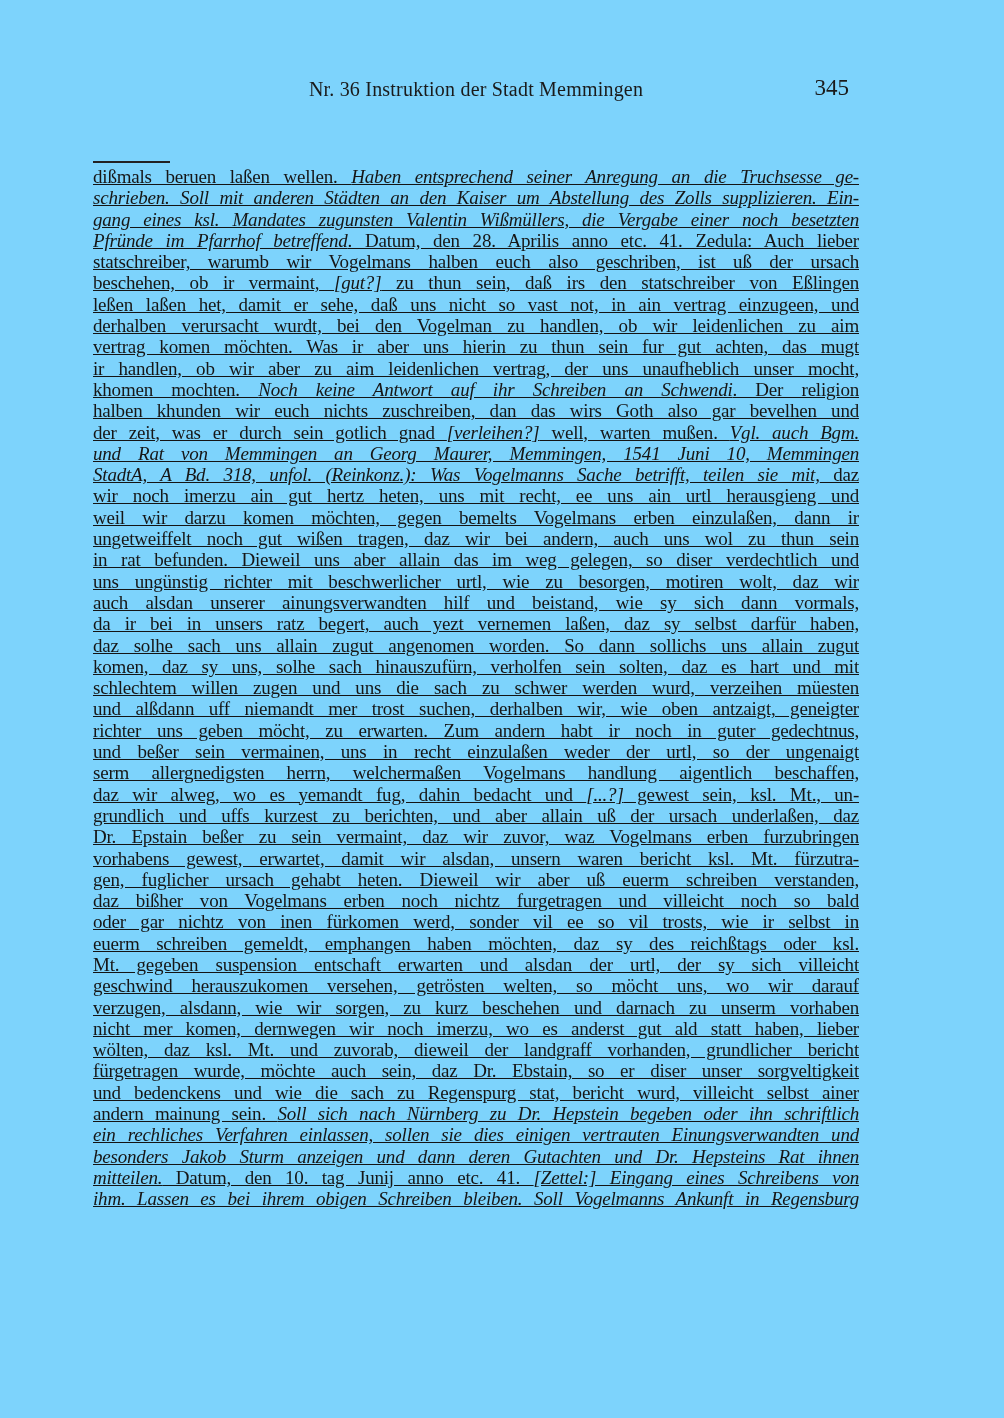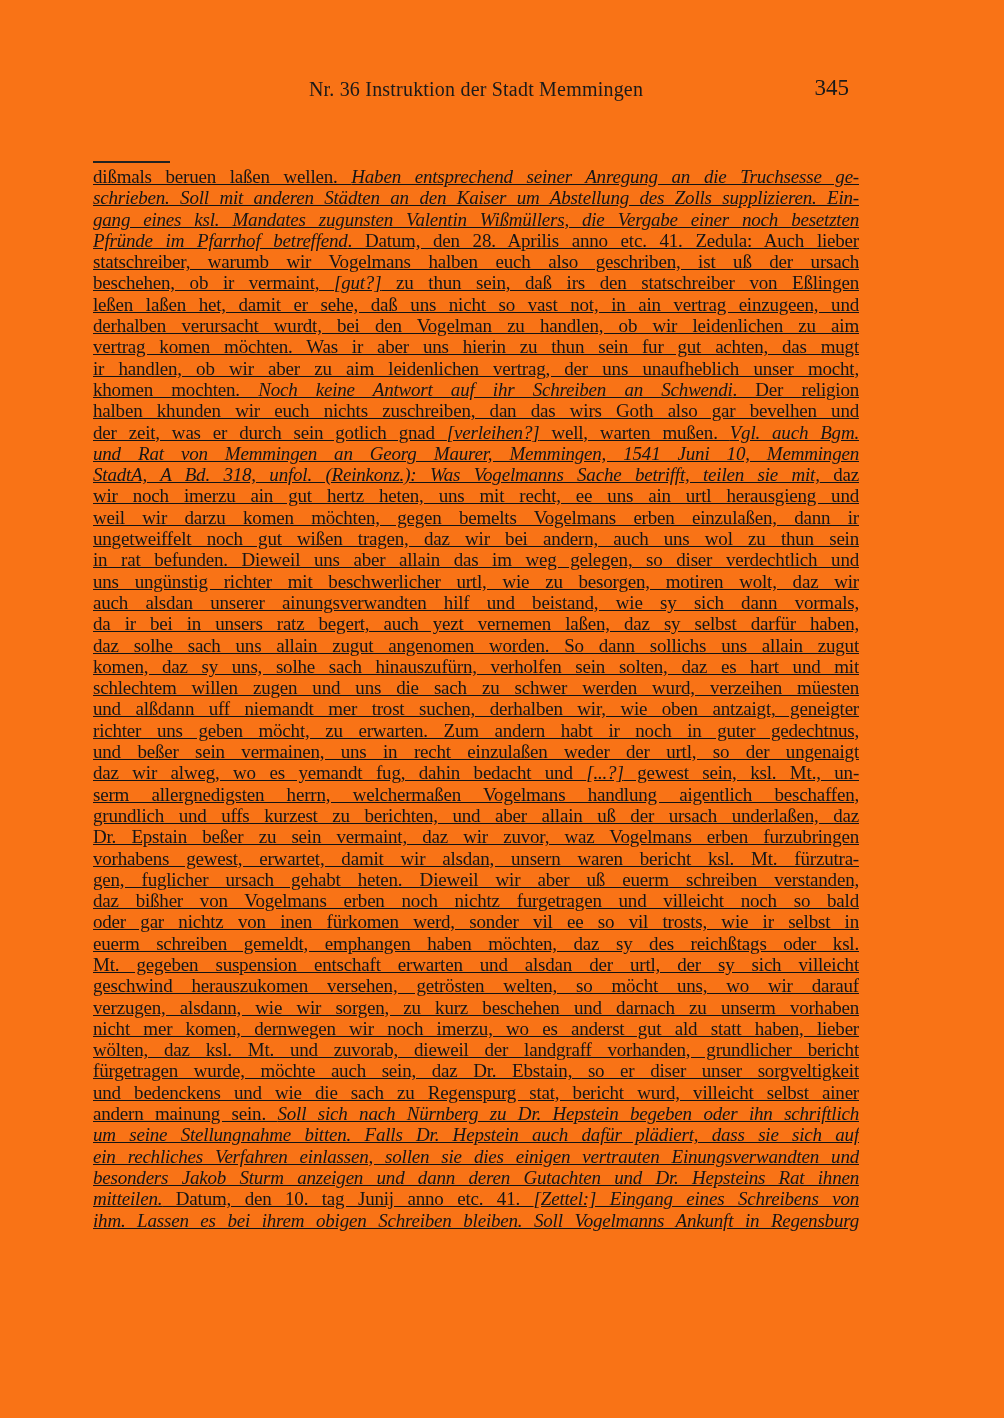--- a/index.html
+++ b/index.html
@@ -4,21 +4,21 @@
 <style>
   html, body {
     margin: 0;
     padding: 0;
     background: #ffffff;
   }
   .page {
     position: relative;
     width: 1004px;
     height: 1418px;
-    background: #f97316;
+    background: #7dd3fc;
     color: #141414;
     font-family: "Liberation Serif", serif;
     overflow: hidden;
   }
   .running-header {
     position: absolute;
     left: 93px;
     width: 766px;
     top: 78px;
     height: 28px;
@@ -103,37 +103,36 @@
       <div class="line"><span>in rat befunden. Dieweil uns aber allain das im weg gelegen, so diser verdechtlich und</span></div>
       <div class="line"><span>uns ungünstig richter mit beschwerlicher urtl, wie zu besorgen, motiren wolt, daz wir</span></div>
       <div class="line"><span>auch alsdan unserer ainungsverwandten hilf und beistand, wie sy sich dann vormals,</span></div>
       <div class="line"><span>da ir bei in unsers ratz begert, auch yezt vernemen laßen, daz sy selbst darfür haben,</span></div>
       <div class="line"><span>daz solhe sach uns allain zugut angenomen worden. So dann sollichs uns allain zugut</span></div>
       <div class="line"><span>komen, daz sy uns, solhe sach hinauszufürn, verholfen sein solten, daz es hart und mit</span></div>
       <div class="line"><span>schlechtem willen zugen und uns die sach zu schwer werden wurd, verzeihen müesten</span></div>
       <div class="line"><span>und alßdann uff niemandt mer trost suchen, derhalben wir, wie oben antzaigt, geneigter</span></div>
       <div class="line"><span>richter uns geben möcht, zu erwarten. Zum andern habt ir noch in guter gedechtnus,</span></div>
       <div class="line"><span>und beßer sein vermainen, uns in recht einzulaßen weder der urtl, so der ungenaigt</span></div>
+      <div class="line"><span>serm allergnedigsten herrn, welchermaßen Vogelmans handlung aigentlich beschaffen,</span></div>
       <div class="line"><span>daz wir alweg, wo es yemandt fug, dahin bedacht und </span><span class="it">[...?]</span><span> gewest sein, ksl. Mt., un-</span></div>
-      <div class="line"><span>serm allergnedigsten herrn, welchermaßen Vogelmans handlung aigentlich beschaffen,</span></div>
       <div class="line"><span>grundlich und uffs kurzest zu berichten, und aber allain uß der ursach underlaßen, daz</span></div>
       <div class="line"><span>Dr. Epstain beßer zu sein vermaint, daz wir zuvor, waz Vogelmans erben furzubringen</span></div>
       <div class="line"><span>vorhabens gewest, erwartet, damit wir alsdan, unsern waren bericht ksl. Mt. fürzutra-</span></div>
       <div class="line"><span>gen, fuglicher ursach gehabt heten. Dieweil wir aber uß euerm schreiben verstanden,</span></div>
       <div class="line"><span>daz bißher von Vogelmans erben noch nichtz furgetragen und villeicht noch so bald</span></div>
       <div class="line"><span>oder gar nichtz von inen fürkomen werd, sonder vil ee so vil trosts, wie ir selbst in</span></div>
       <div class="line"><span>euerm schreiben gemeldt, emphangen haben möchten, daz sy des reichßtags oder ksl.</span></div>
       <div class="line"><span>Mt. gegeben suspension entschaft erwarten und alsdan der urtl, der sy sich villeicht</span></div>
       <div class="line"><span>geschwind herauszukomen versehen, getrösten welten, so möcht uns, wo wir darauf</span></div>
       <div class="line"><span>verzugen, alsdann, wie wir sorgen, zu kurz beschehen und darnach zu unserm vorhaben</span></div>
       <div class="line"><span>nicht mer komen, dernwegen wir noch imerzu, wo es anderst gut ald statt haben, lieber</span></div>
       <div class="line"><span>wölten, daz ksl. Mt. und zuvorab, dieweil der landgraff vorhanden, grundlicher bericht</span></div>
       <div class="line"><span>fürgetragen wurde, möchte auch sein, daz Dr. Ebstain, so er diser unser sorgveltigkeit</span></div>
       <div class="line"><span>und bedenckens und wie die sach zu Regenspurg stat, bericht wurd, villeicht selbst ainer</span></div>
       <div class="line"><span>andern mainung sein. </span><span class="it">Soll sich nach Nürnberg zu Dr. Hepstein begeben oder ihn schriftlich</span></div>
-      <div class="line"><span class="it">um seine Stellungnahme bitten. Falls Dr. Hepstein auch dafür plädiert, dass sie sich auf</span></div>
       <div class="line"><span class="it">ein rechliches Verfahren einlassen, sollen sie dies einigen vertrauten Einungsverwandten und</span></div>
       <div class="line"><span class="it">besonders Jakob Sturm anzeigen und dann deren Gutachten und Dr. Hepsteins Rat ihnen</span></div>
       <div class="line"><span class="it">mitteilen.</span><span> Datum, den 10. tag Junij anno etc. 41. </span><span class="it">[Zettel:] Eingang eines Schreibens von</span></div>
       <div class="line"><span class="it">ihm. Lassen es bei ihrem obigen Schreiben bleiben. Soll Vogelmanns Ankunft in Regensburg</span></div>
     </div>
 
 </div>
 
 </body></html>

